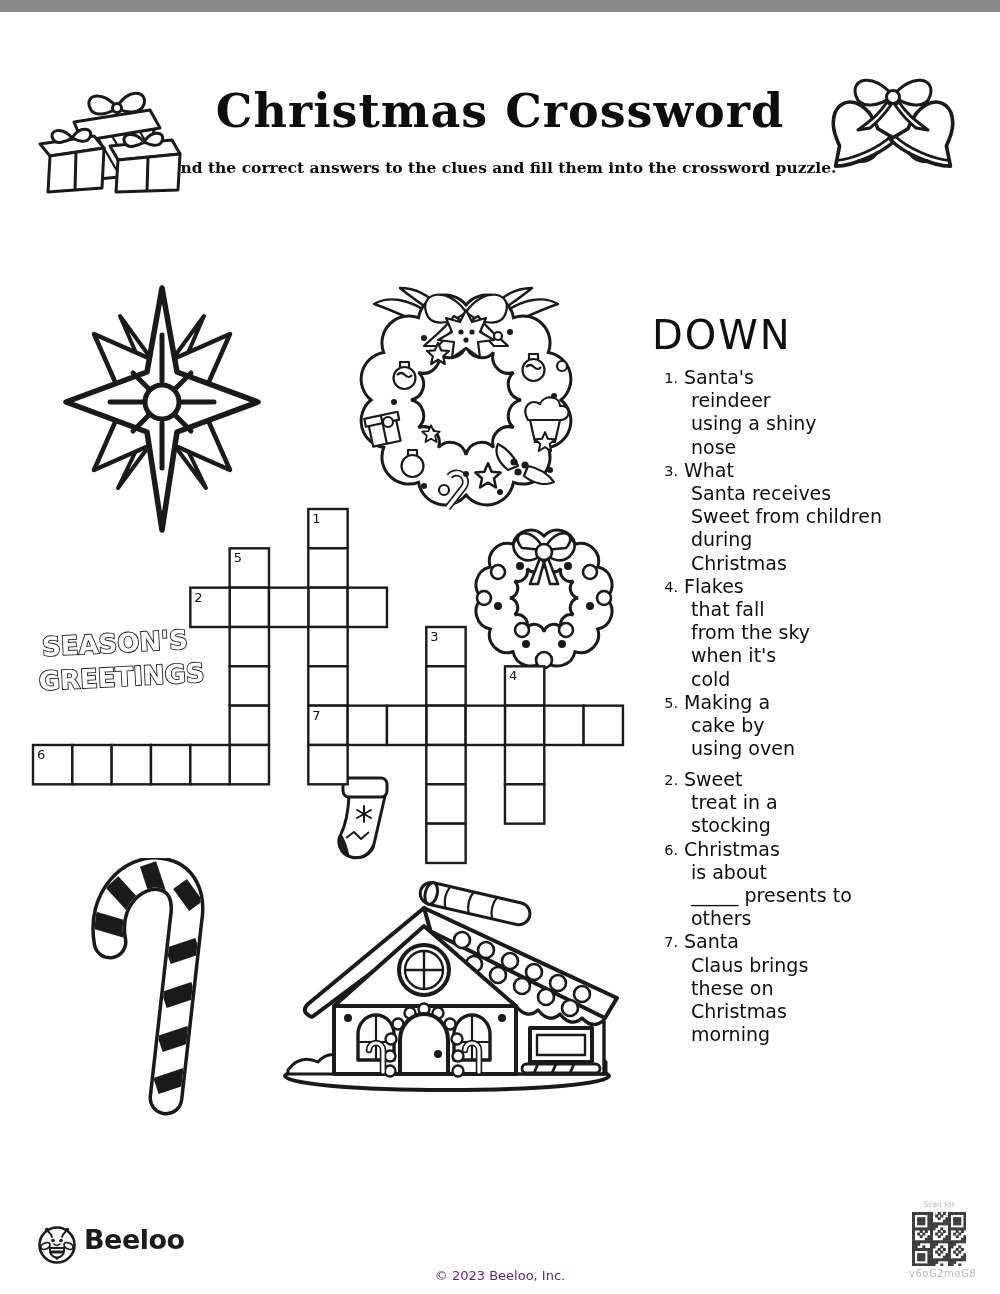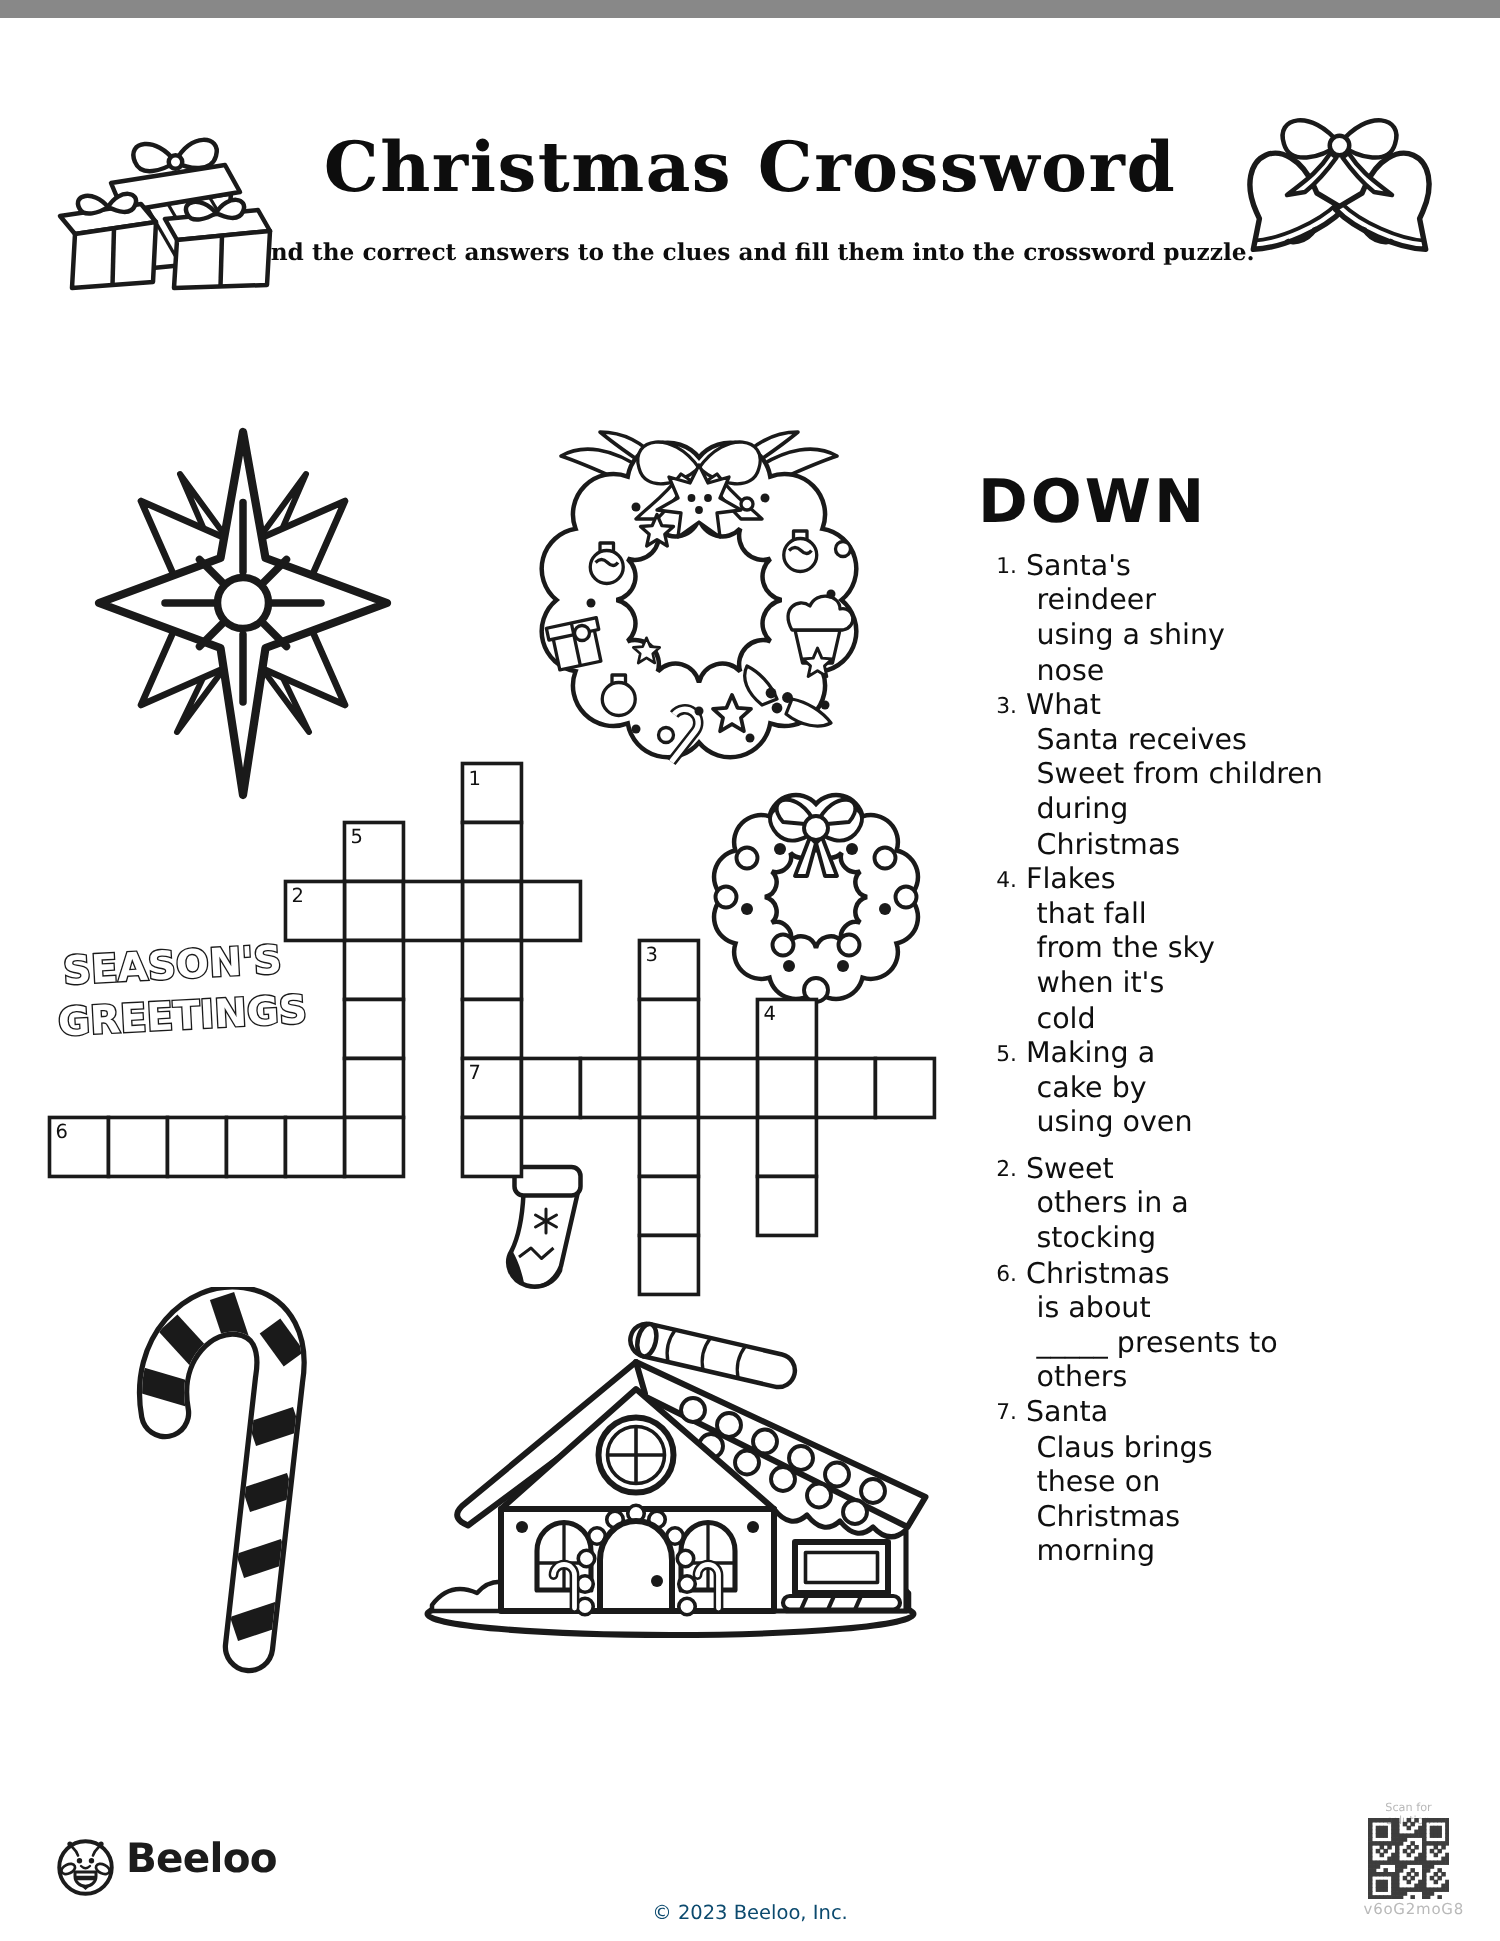--- a/index.html
+++ b/index.html
@@ -16,38 +16,38 @@
     font-family:"DejaVu Serif", serif; font-weight:bold; font-size:46px; color:#0d0d0d;
     letter-spacing:1px;
   }
   .subtitle {
     position:absolute; left:0; top:146px; width:1000px; text-align:center;
     font-family:"DejaVu Serif", serif; font-weight:bold; font-size:15.5px; color:#0d0d0d;
   }
   
   .clue-block { position:absolute; left:652px; width:330px; }
   .clue-heading {
-    font-family:"DejaVu Sans", sans-serif; font-size:40px; font-weight:700;
+    font-family:"DejaVu Sans", sans-serif; font-size:40px; font-weight:400;
     letter-spacing:2px; color:#0f0f0f; margin-bottom:8px;
   }
   .clue-item { display:flex; align-items:flex-start; }
   .clue-num {
     width:26px; min-width:26px; text-align:right; font-size:14.5px; padding-top:4px;
     color:#0f0f0f;
   }
   .clue-text { padding-left:6px; font-size:19px; line-height:23.2px; color:#0f0f0f; }
   .clue-line.cont { margin-left:7px; }
   
   .brand-text {
     position:absolute; left:84px; top:1212px; font-size:27px; font-weight:bold;
     color:#1c1c1c; letter-spacing:-0.5px;
   }
   .copyright {
     position:absolute; left:0; top:1256px; width:1000px; text-align:center;
-    font-size:13px; color:#0c4a6e;
+    font-size:13px; color:#701a75;
   }
   .qr-caption {
     position:absolute; left:908px; top:1188px; width:62px; text-align:center;
     font-size:7.5px; color:#b9b9b9;
   }
   .qr-code-id {
     position:absolute; left:902px; top:1256px; width:74px; text-align:right;
     font-size:10px; color:#b9b9b9; letter-spacing:0.5px;
   }
   svg { display:block; }
@@ -472,21 +472,21 @@
         </div>
       </div>
   </div>
 
   <div class="clue-block" style="top:756px">
     <div id="across-clues">
         <div class="clue-item">
           <div class="clue-num">2.</div>
           <div class="clue-text">
             <div class="clue-line">Sweet</div>
-            <div class="clue-line cont">others in a</div>
+            <div class="clue-line cont">treat in a</div>
             <div class="clue-line cont">stocking</div>
           </div>
         </div>
         <div class="clue-item">
           <div class="clue-num">6.</div>
           <div class="clue-text">
             <div class="clue-line">Christmas</div>
             <div class="clue-line cont">is about</div>
             <div class="clue-line cont">_____ presents to</div>
             <div class="clue-line cont">others</div>

